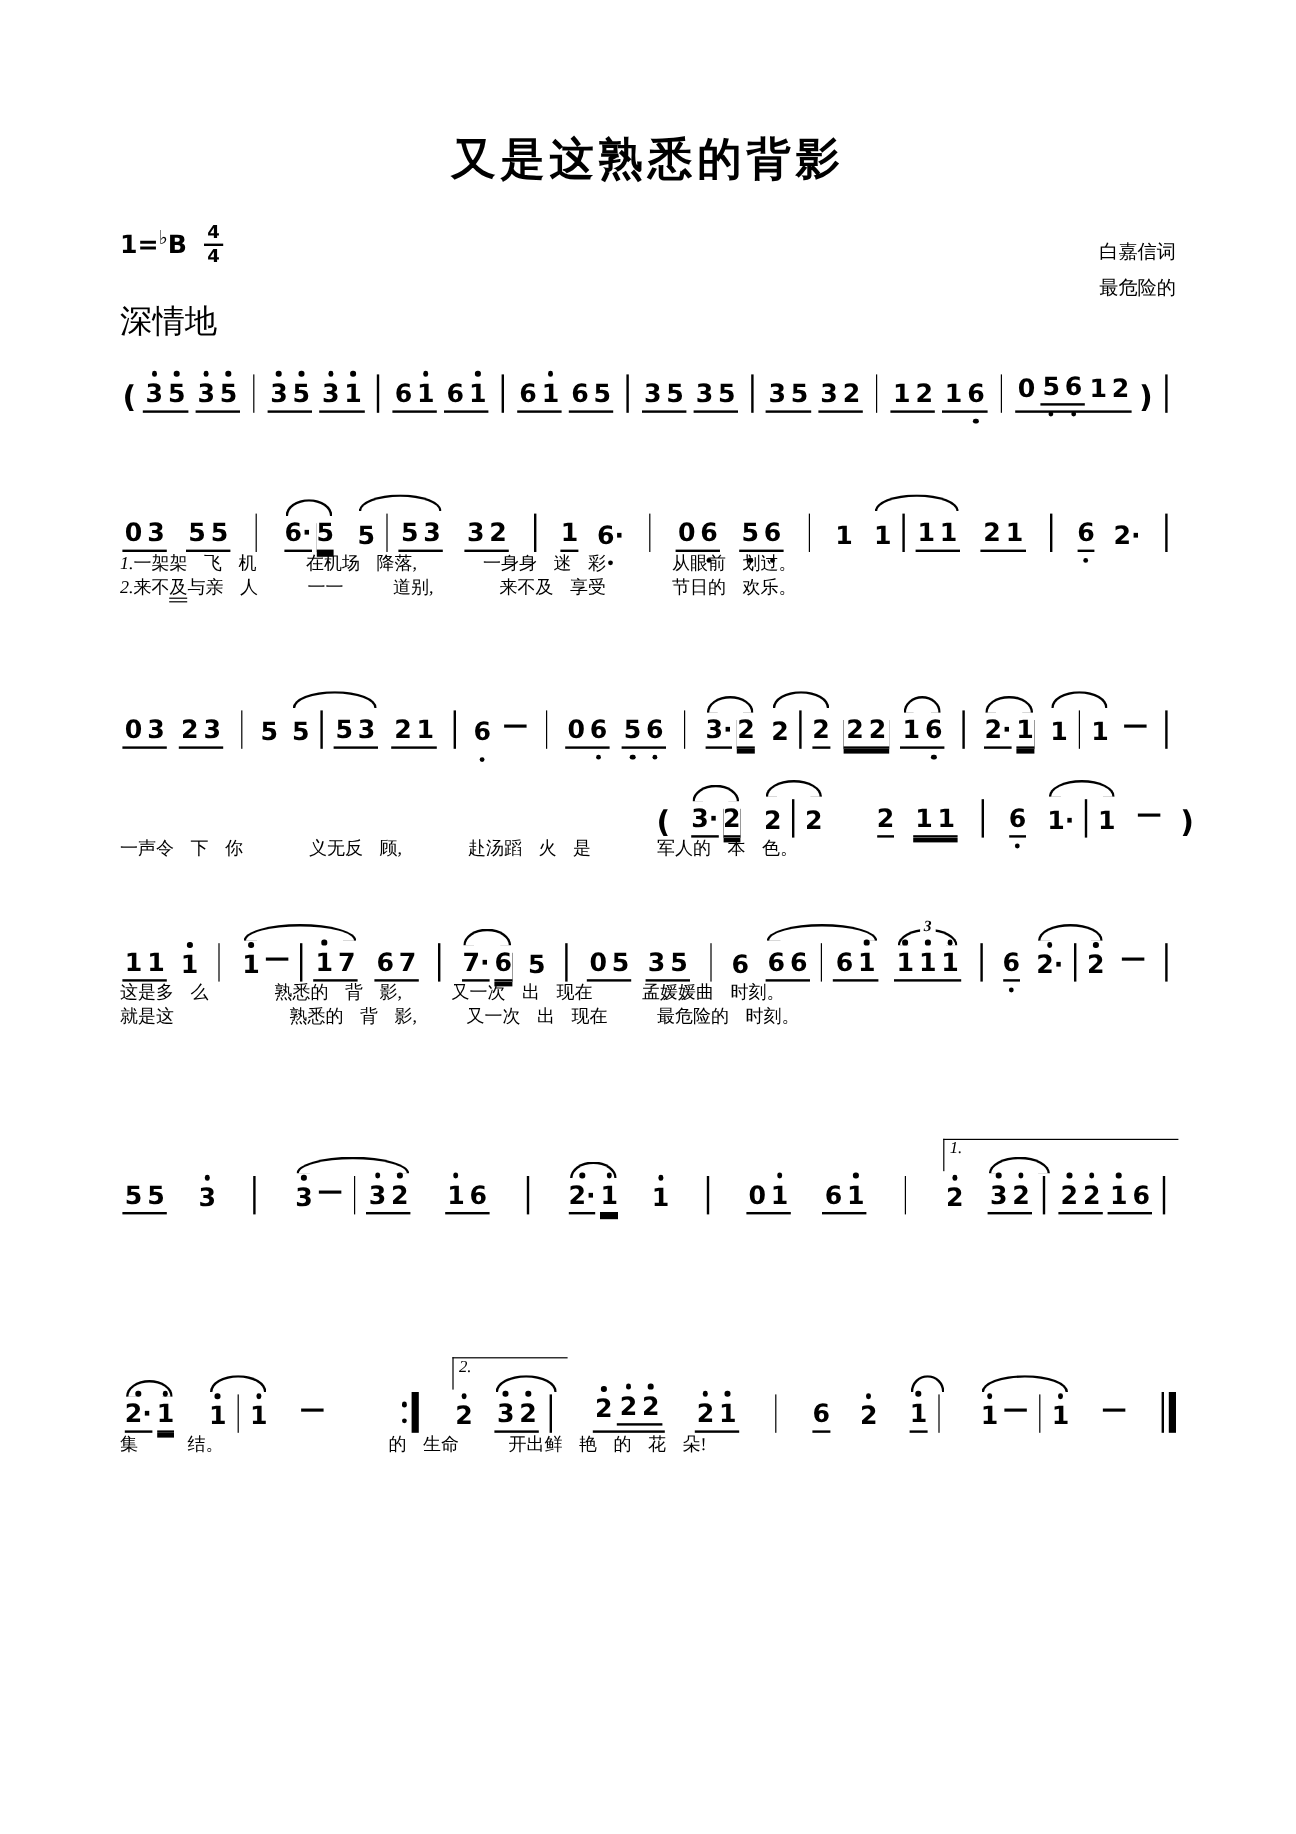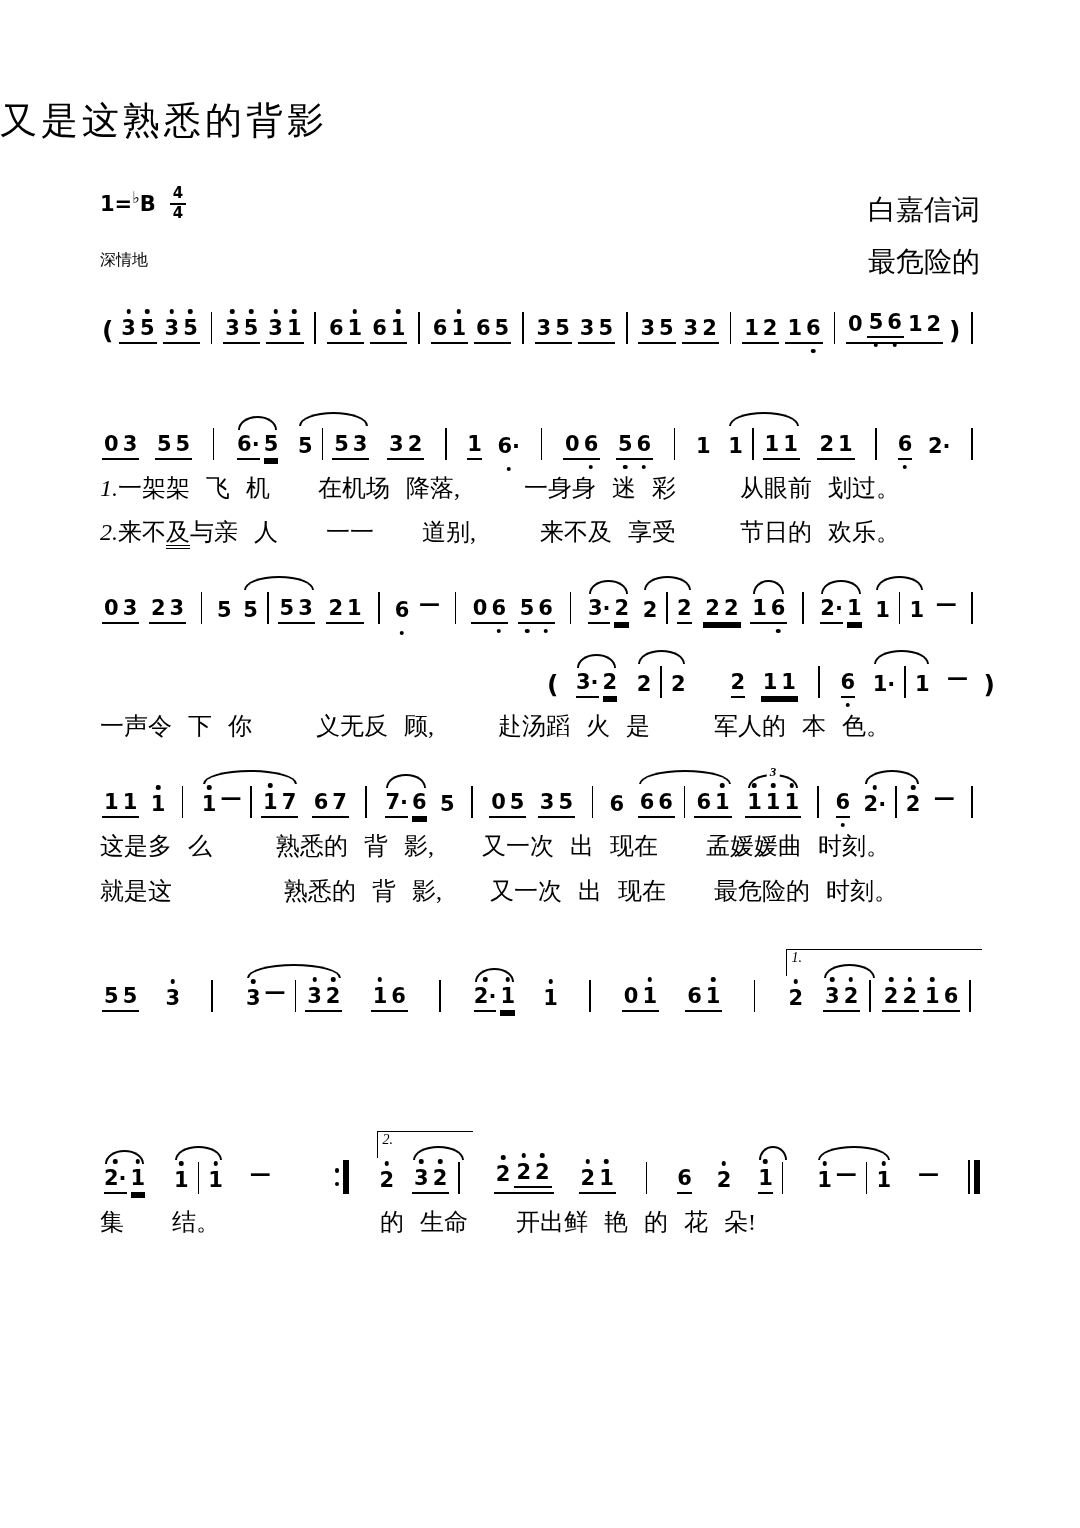--- a/index.html
+++ b/index.html
@@ -1,28 +1,28 @@
 <!DOCTYPE html>
 <html><head>
 <meta charset="utf-8">
 <style>
   html,body{margin:0;padding:0;background:#e8e8e8;}
   .page{position:relative;width:1080px;height:1528px;background:#ffffff;margin:0 auto;overflow:hidden;
         font-family:"Liberation Serif",serif;color:#000;}
-  .title{position:absolute;top:96px;left:0;width:100%;
-         font-size:37px;font-weight:400;letter-spacing:4px;}
+  .title{position:absolute;top:108px;left:0;width:100%;text-align:center;
+         font-size:37px;font-weight:700;letter-spacing:4px;}
   .keyrow{position:absolute;top:186px;left:100px;display:flex;align-items:center;
           font-size:21px;font-weight:700;font-family:"DejaVu Sans",sans-serif;}
   .flat{font-size:16px;vertical-align:super;position:relative;top:-6px;}
   .ts{display:inline-flex;flex-direction:column;align-items:center;margin-left:14px;
       font-size:15px;line-height:1.05;font-weight:700;}
   .ts .tst{border-bottom:2px solid #000;padding:0 3px 1px;}
   .ts .tsb{padding-top:1px;}
-  .credits{position:absolute;top:184px;right:100px;text-align:center;font-size:28px;line-height:1.85;}
-  .tempo{position:absolute;top:250px;left:100px;font-size:16px;}
+  .credits{position:absolute;top:196px;right:100px;text-align:center;font-size:16px;line-height:1.85;}
+  .tempo{position:absolute;top:250px;left:100px;font-size:27px;}
   .sys{position:absolute;left:100px;width:880px;}
   .nrow{display:flex;align-items:flex-end;justify-content:space-between;padding-top:20px;}
   .s3 .nrow,.s5x .nrow,.s6x .nrow{padding-top:34px;}
   .s3b{left:545px;width:452px;}
   .s3b .nrow{padding-top:18px;justify-content:space-between;}
   .s3b .lyr{margin-left:-445px;width:880px;}
   .note{font-family:"DejaVu Sans",sans-serif;font-weight:700;font-size:21px;line-height:1.15;
         position:relative;text-align:center;min-width:13px;margin:0 2px;padding-bottom:2px;}
   .dash{padding-bottom:8px;}
   .u1{border-bottom:2px solid #000;}
@@ -46,21 +46,21 @@
   .blrpt .dts{width:5px;height:22px;position:relative;margin-right:3px;align-self:center;}
   .blrpt .dts::before,.blrpt .dts::after{content:"";position:absolute;left:0;width:4.5px;height:4.5px;
         border-radius:50%;background:#000;}
   .blrpt .dts::before{top:2px;} .blrpt .dts::after{bottom:2px;}
   .blrpt .th,.blend .th{width:6px;height:34px;background:#000;}
   .blend{display:inline-flex;align-items:flex-end;margin-left:6px;align-self:flex-end;}
   .blend .tn{width:2px;height:34px;background:#000;margin-right:4px;}
   .paren{font-family:"DejaVu Sans",sans-serif;font-weight:700;font-size:25px;align-self:flex-end;
          line-height:1.1;margin:0 2px;}
   .spc{display:inline-block;}
-  .lyr{margin-top:12px;font-size:24px;word-spacing:10px;white-space:pre-wrap;line-height:1.35;}
+  .lyr{font-size:15px;word-spacing:10px;white-space:pre-wrap;line-height:1.35;}
   .lyr .vno{font-style:italic;}
   .lyr .mel{border-bottom:4px double #000;}
   .s0{top:290px;} .s1{top:408px;} .s2{top:572px;} .s3{top:648px;}
   .s4{top:766px;} .s5x{top:946px;} .s6x{top:1126px;}
 </style>
 </head>
 <body>
 
 <div class="page">
   <div class="title">又是这熟悉的背影</div>

